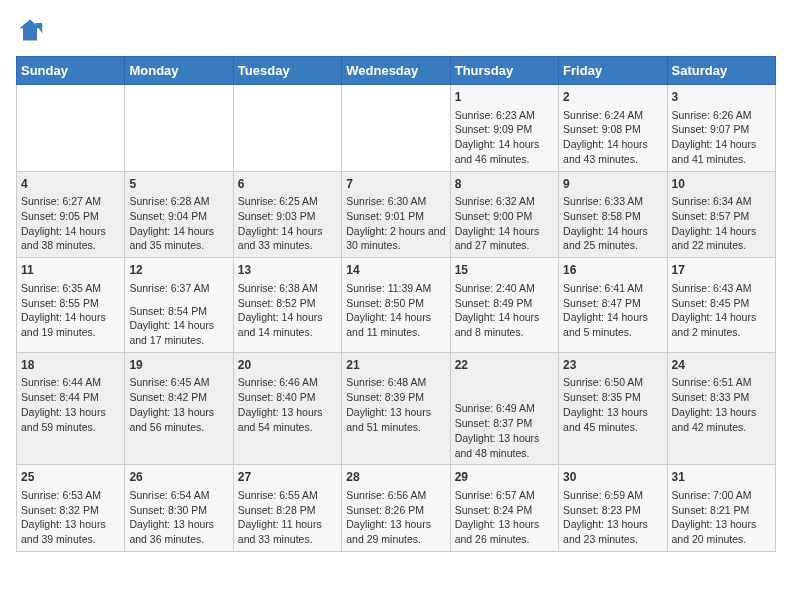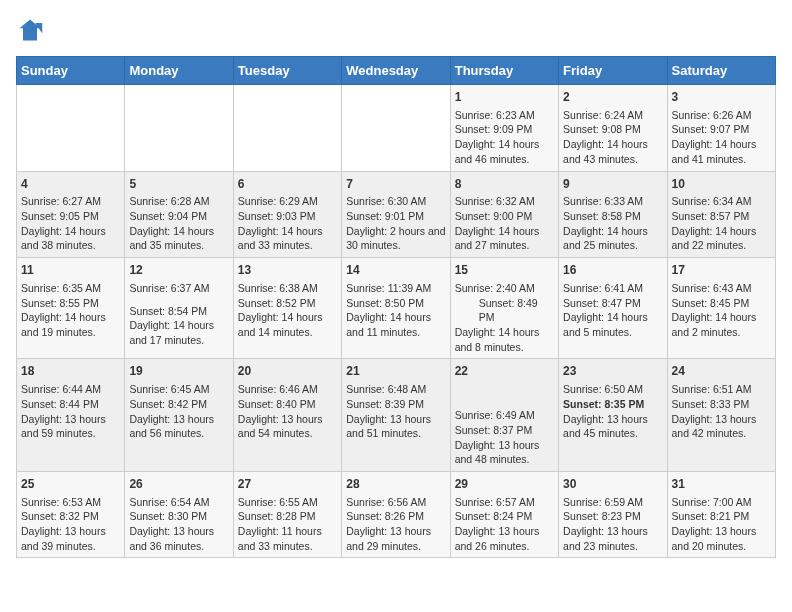--- a/index.html
+++ b/index.html
@@ -154,21 +154,21 @@
           <span style="display: block;">Daylight: 14 hours and 38 minutes.</span>
         </td>
         <td>
           <span class="day-number">5</span>
           <span style="display: block;">Sunrise: 6:28 AM</span>
           <span style="display: block;">Sunset: 9:04 PM</span>
           <span style="display: block;">Daylight: 14 hours and 35 minutes.</span>
         </td>
         <td>
           <span class="day-number">6</span>
-          <span style="display: block;">Sunrise: 6:29 AM</span>
+          <span style="display: block;">Sunrise: 6:25 AM</span>
           <span style="display: block;">Sunset: 9:03 PM</span>
           <span style="display: block;">Daylight: 14 hours and 33 minutes.</span>
         </td>
         <td>
           <span class="day-number">7</span>
           <span style="display: block;">Sunrise: 6:30 AM</span>
           <span style="display: block;">Sunset: 9:01 PM</span>
           <span style="display: block;">Daylight: 2 hours and 30 minutes.</span>
         </td>
         <td>
@@ -211,21 +211,21 @@
         </td>
         <td>
           <span class="day-number">14</span>
           <span style="display: block;">Sunrise: 11:39 AM</span>
           <span style="display: block;">Sunset: 8:50 PM</span>
           <span style="display: block;">Daylight: 14 hours and 11 minutes.</span>
         </td>
         <td>
           <span class="day-number">15</span>
           <span style="display: block;">Sunrise: 2:40 AM</span>
-          <span style="display: block; margin-left: 24px;">Sunset: 8:49 PM</span>
+          <span style="display: block;">Sunset: 8:49 PM</span>
           <span style="display: block;">Daylight: 14 hours and 8 minutes.</span>
         </td>
         <td>
           <span class="day-number">16</span>
           <span style="display: block;">Sunrise: 6:41 AM</span>
           <span style="display: block;">Sunset: 8:47 PM</span>
           <span style="display: block;">Daylight: 14 hours and 5 minutes.</span>
         </td>
         <td>
           <span class="day-number">17</span>
@@ -261,21 +261,21 @@
         </td>
         <td>
           <span class="day-number">22</span>
           <span style="display: block; margin-top: 28px;">Sunrise: 6:49 AM</span>
           <span style="display: block;">Sunset: 8:37 PM</span>
           <span style="display: block;">Daylight: 13 hours and 48 minutes.</span>
         </td>
         <td>
           <span class="day-number">23</span>
           <span style="display: block;">Sunrise: 6:50 AM</span>
-          <span style="display: block; font-weight: bold;">Sunset: 8:35 PM</span>
+          <span style="display: block;">Sunset: 8:35 PM</span>
           <span style="display: block;">Daylight: 13 hours and 45 minutes.</span>
         </td>
         <td>
           <span class="day-number">24</span>
           <span style="display: block;">Sunrise: 6:51 AM</span>
           <span style="display: block;">Sunset: 8:33 PM</span>
           <span style="display: block;">Daylight: 13 hours and 42 minutes.</span>
         </td>
       </tr>
       <tr>

